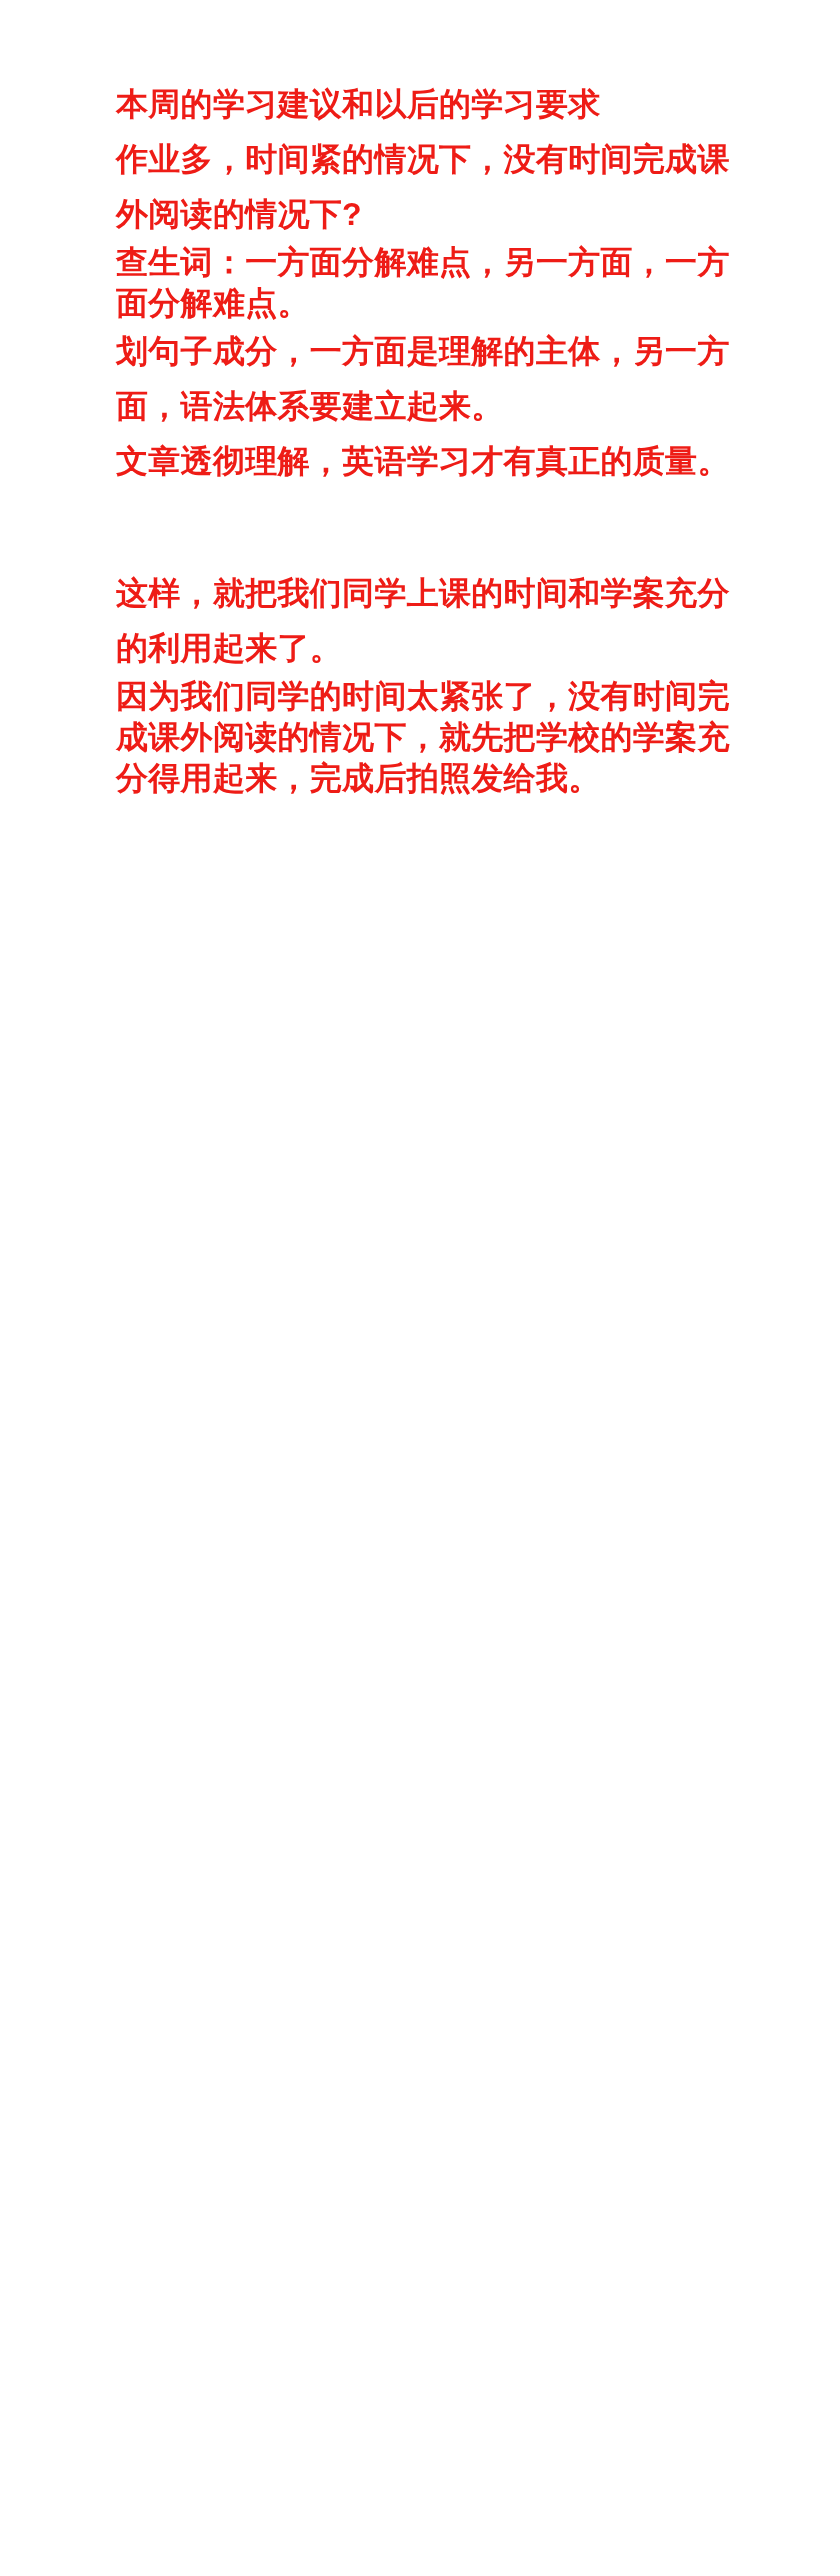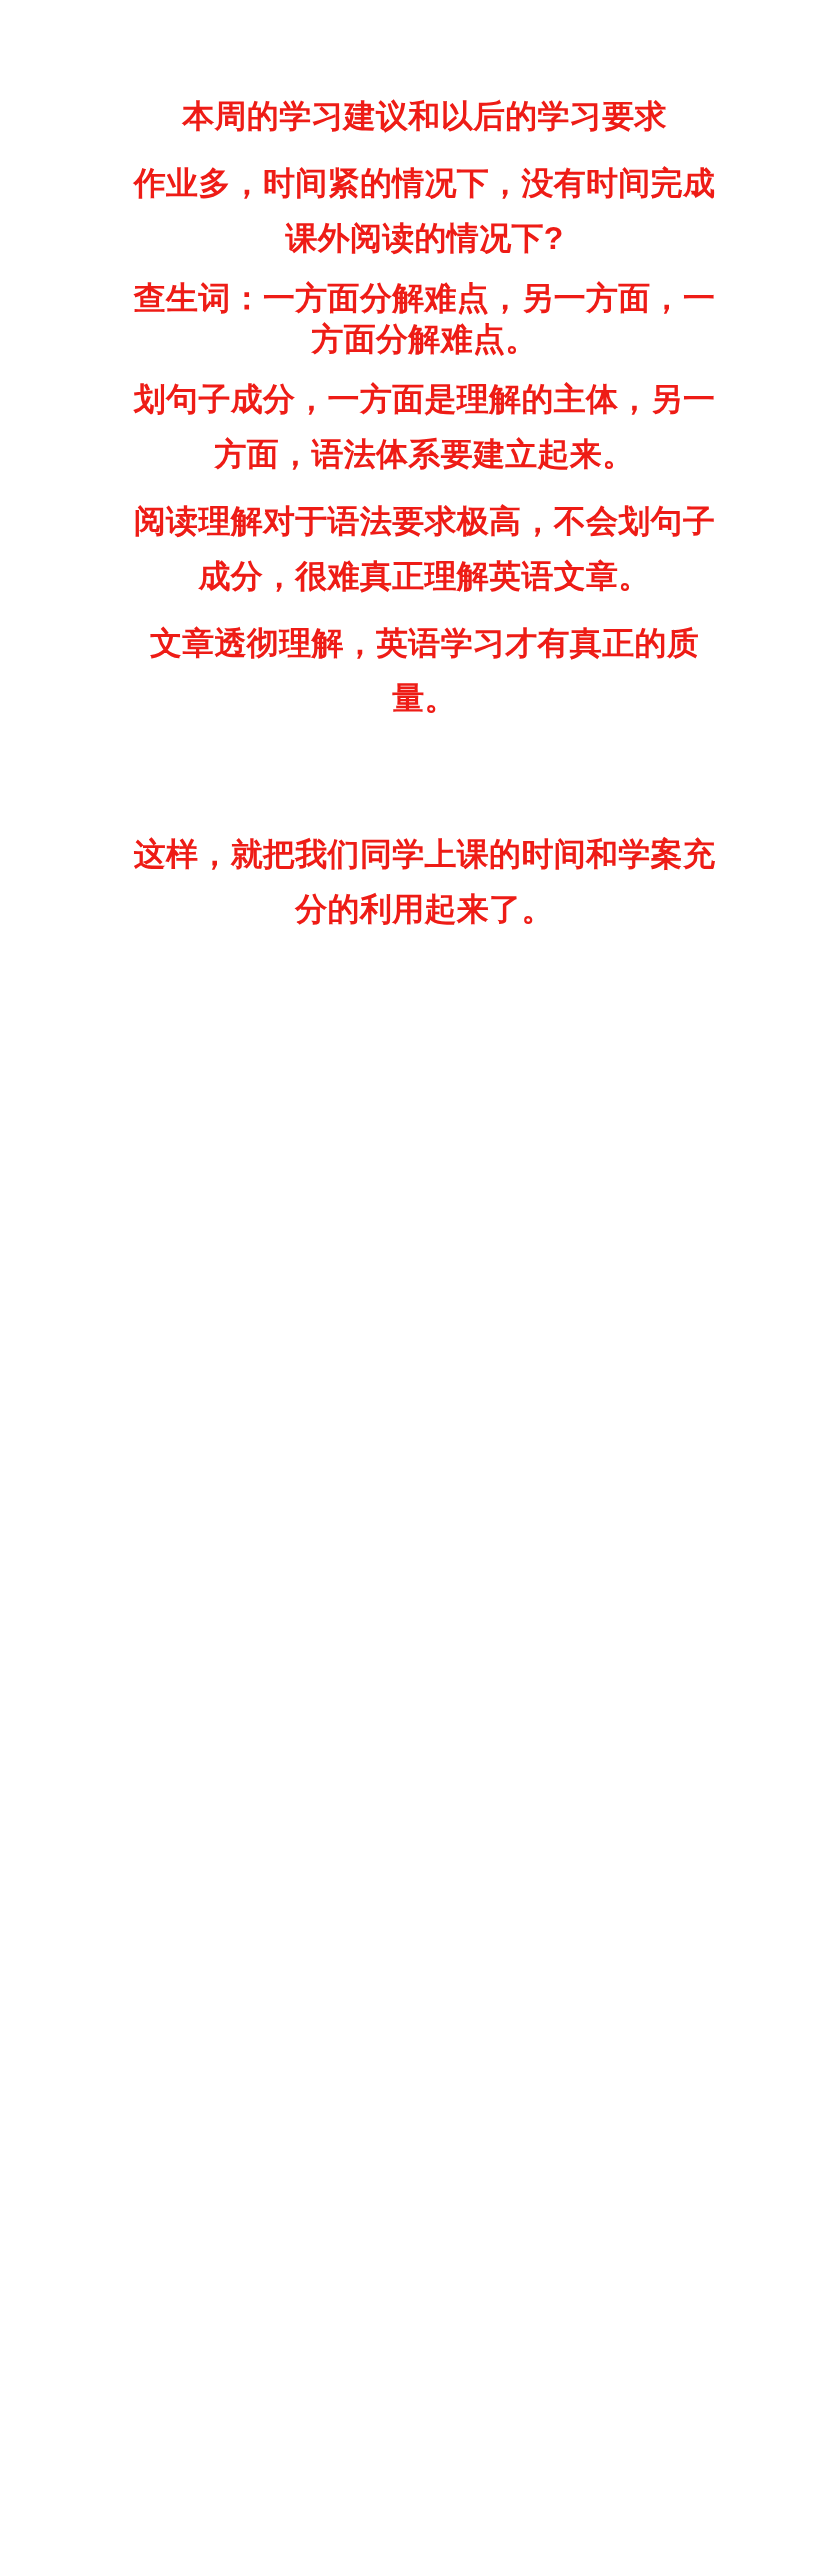--- a/index.html
+++ b/index.html
@@ -22,23 +22,22 @@
   }
   .doc-body {
     color: #ee1c16;
     font-weight: bold;
     font-size: 32px;
     line-height: 1.72;
     letter-spacing: 0.3px;
     text-align: left;
   }
   .para {
-    margin: 12px;
+    margin: 0;
     padding: 0;
-    text-align: center;
   }
   .para.tight {
     line-height: 1.28;
   }
   .spacer-block {
     height: 77px;
   }
 </style>
 </head>
 <body>
@@ -48,26 +47,26 @@
 
     <p class="para">本周的学习建议和以后的学习要求</p>
 
     <p class="para">作业多，时间紧的情况下，没有时间完成课外阅读的情况下?</p>
 
 
     <p class="para tight">查生词：一方面分解难点，另一方面，一方面分解难点。</p>
 
     <p class="para">划句子成分，一方面是理解的主体，另一方面，语法体系要建立起来。</p>
 
-    <p class="para">阅读理解对于语法要求极高，不会划句子成分，很难真正理解英语文章。</p>
 
 
 
     <p class="para">文章透彻理解，英语学习才有真正的质量。</p>
 
     <div class="spacer-block"></div>
 
     <p class="para">这样，就把我们同学上课的时间和学案充分的利用起来了。</p>
 
+    <p class="para tight">因为我们同学的时间太紧张了，没有时间完成课外阅读的情况下，就先把学校的学案充分得用起来，完成后拍照发给我。</p>
 
   </div>
 </div>
 
 
 </body></html>

